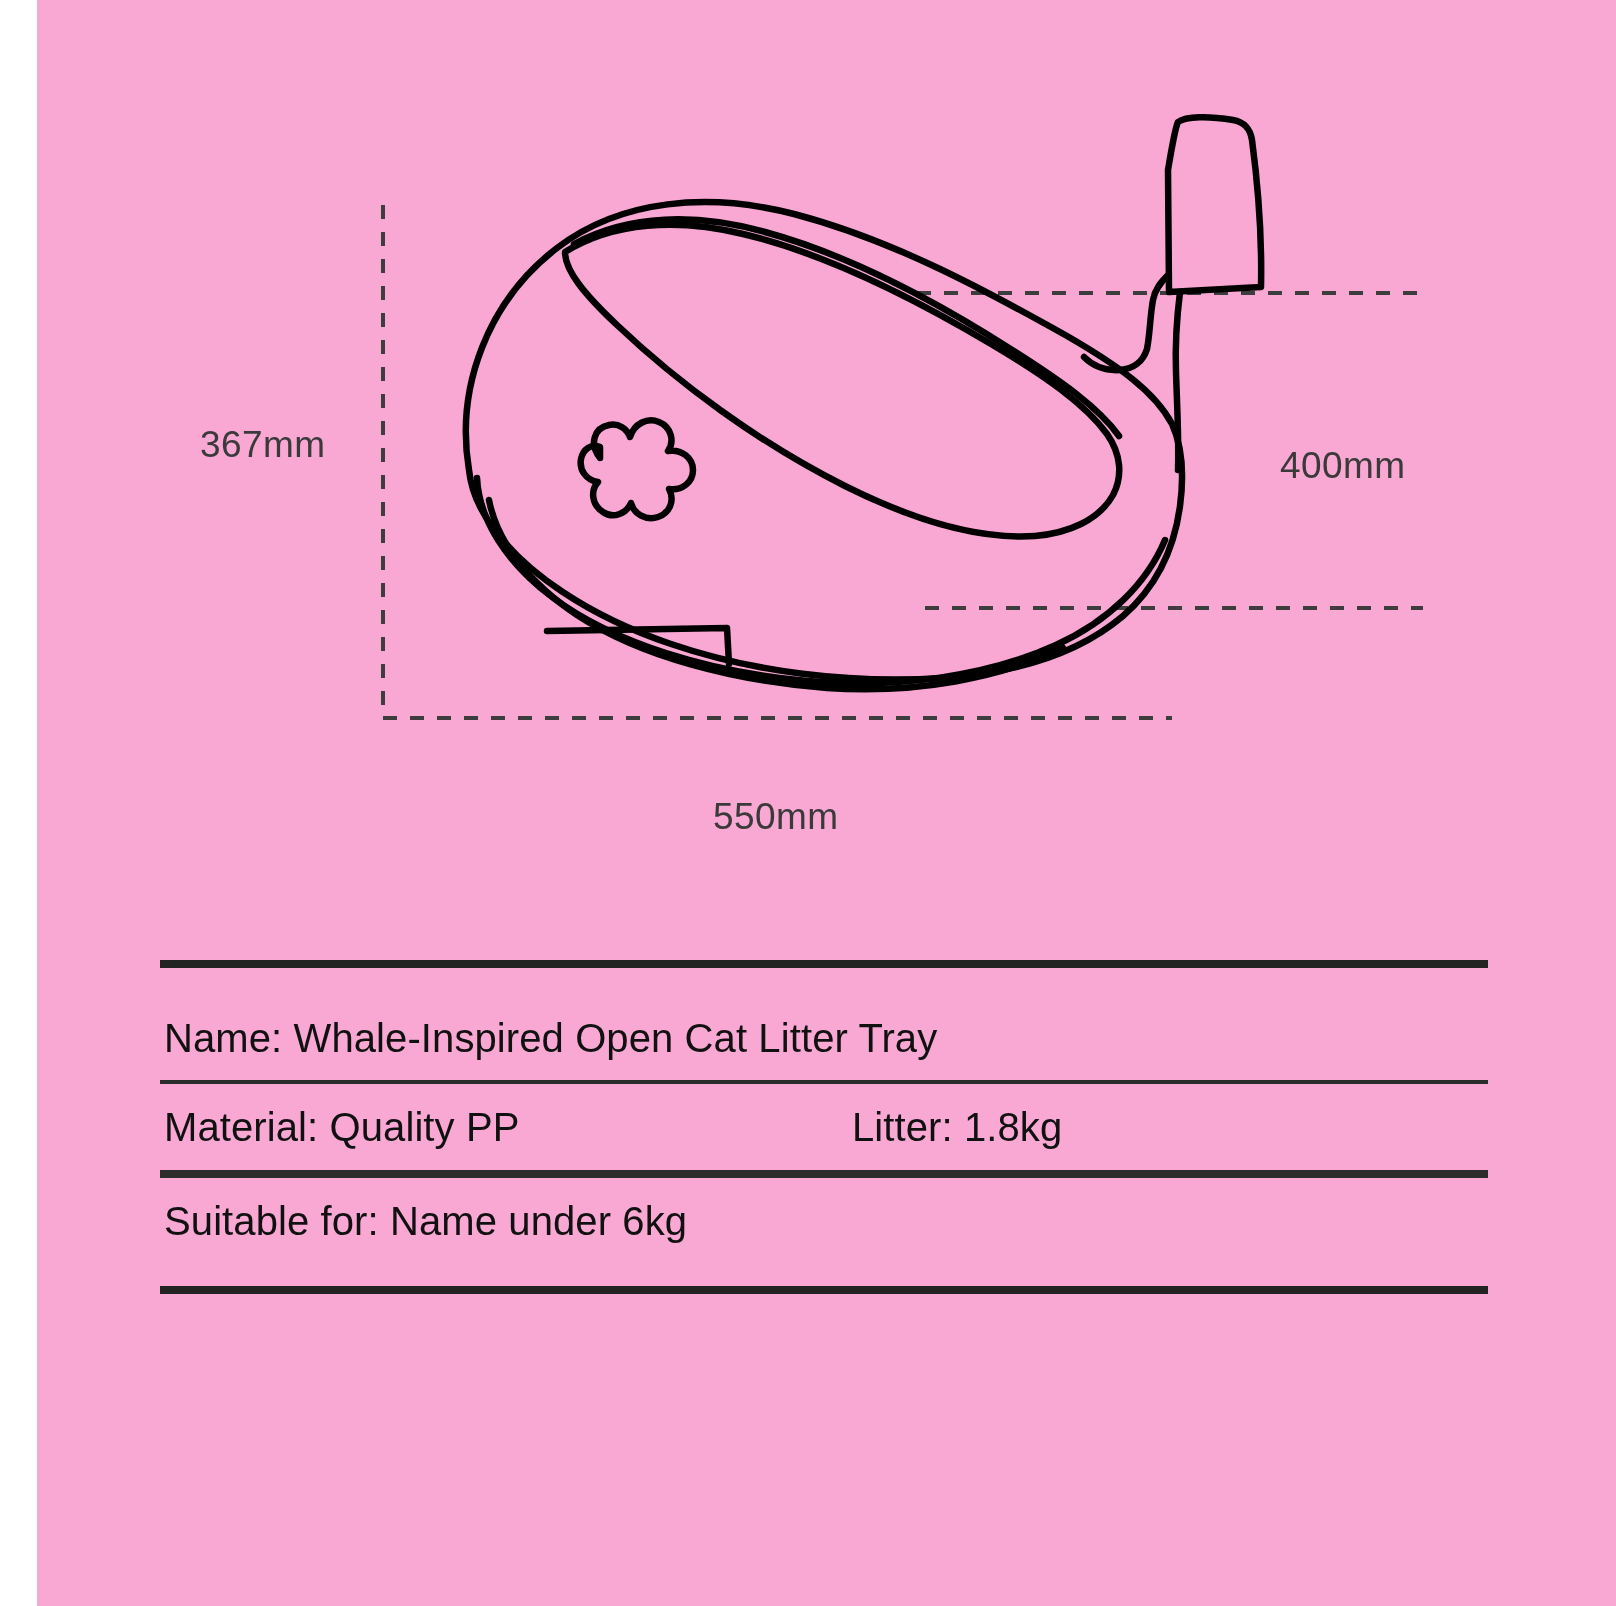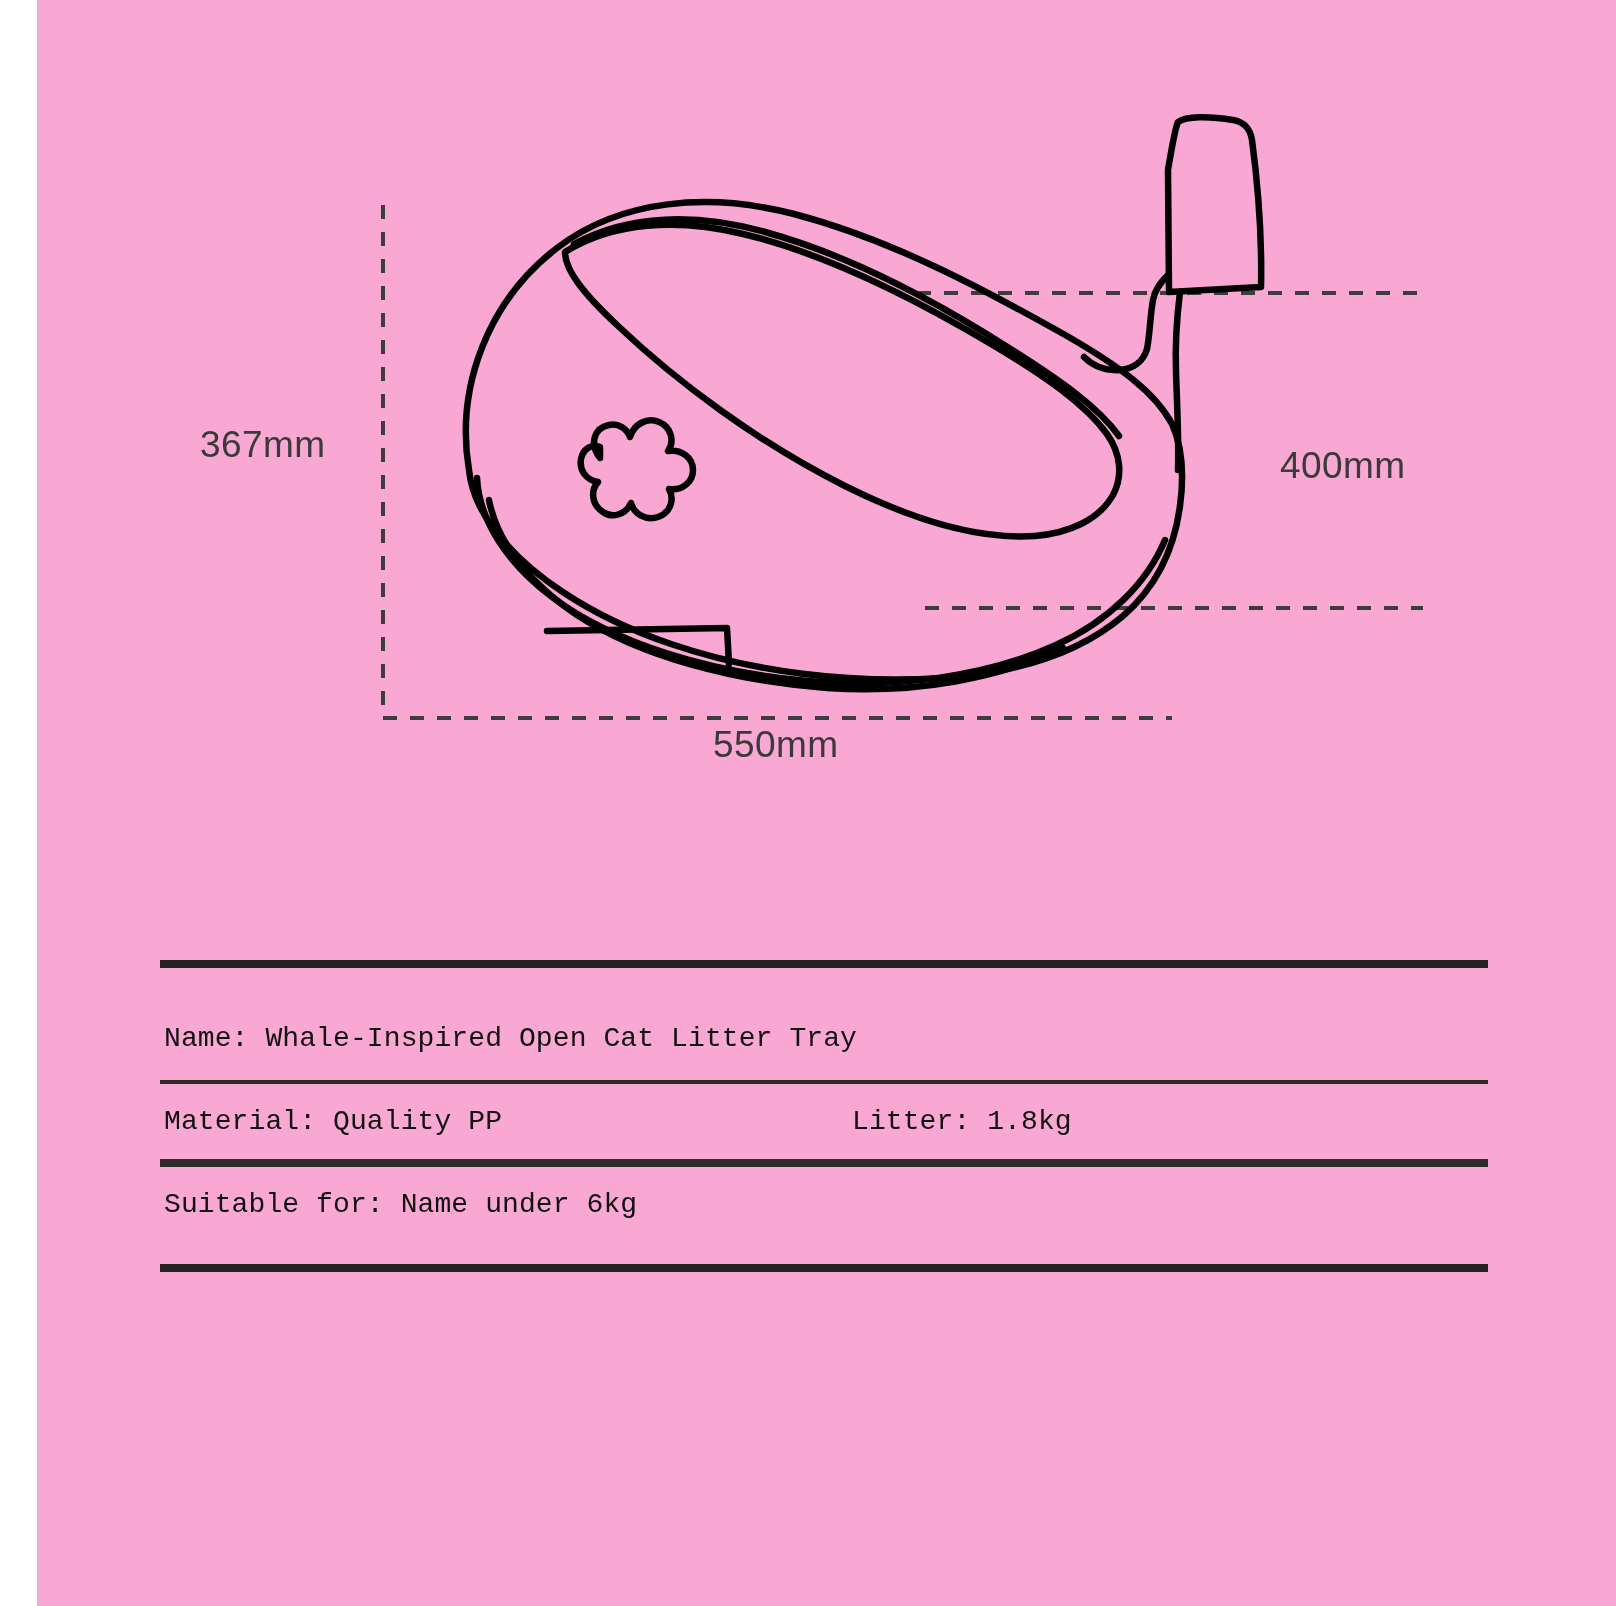--- a/index.html
+++ b/index.html
@@ -34,21 +34,21 @@
   .dim-label {
     position: absolute;
     color: #3a3a3a;
     font-size: 37px;
     font-family: "Liberation Sans", sans-serif;
     white-space: nowrap;
     letter-spacing: 0.4px;
   }
   #label-height  { left: 163px; top: 424px; }
   #label-depth   { left: 1243px; top: 445px; }
-  #label-width   { left: 676px; top: 724px; }
+  #label-width   { left: 676px; top: 796px; }
 
   
   #spec-table {
     position: absolute;
     left: 123px;
     top: 960px;
     width: 1328px;
   }
   .rule-thick {
     height: 8px;
@@ -59,25 +59,25 @@
     height: 4px;
     background: #2c2c2c;
     width: 100%;
   }
   .spec-row {
     position: relative;
     height: 84px;
     display: flex;
     align-items: center;
   }
-  .spec-row.tall { height: 75px; text-align: center; }
+  .spec-row.tall { height: 86px; text-align: center; }
   .spec-text {
-    font-size: 28px;
+    font-size: 40px;
     color: #111111;
-    font-family: Liberation Mono, monospace;
+    font-family: Liberation Sans, sans-serif;
     white-space: nowrap;
     letter-spacing: 0.1px;
   }
   .spec-col-a { position: absolute; left: 4px; }
   .spec-col-b { position: absolute; left: 692px; }
   .pad-top-1 { height: 28px; }
   .pad-bot-1 { height: 22px; }
 </style>
 </head>
 <body>

